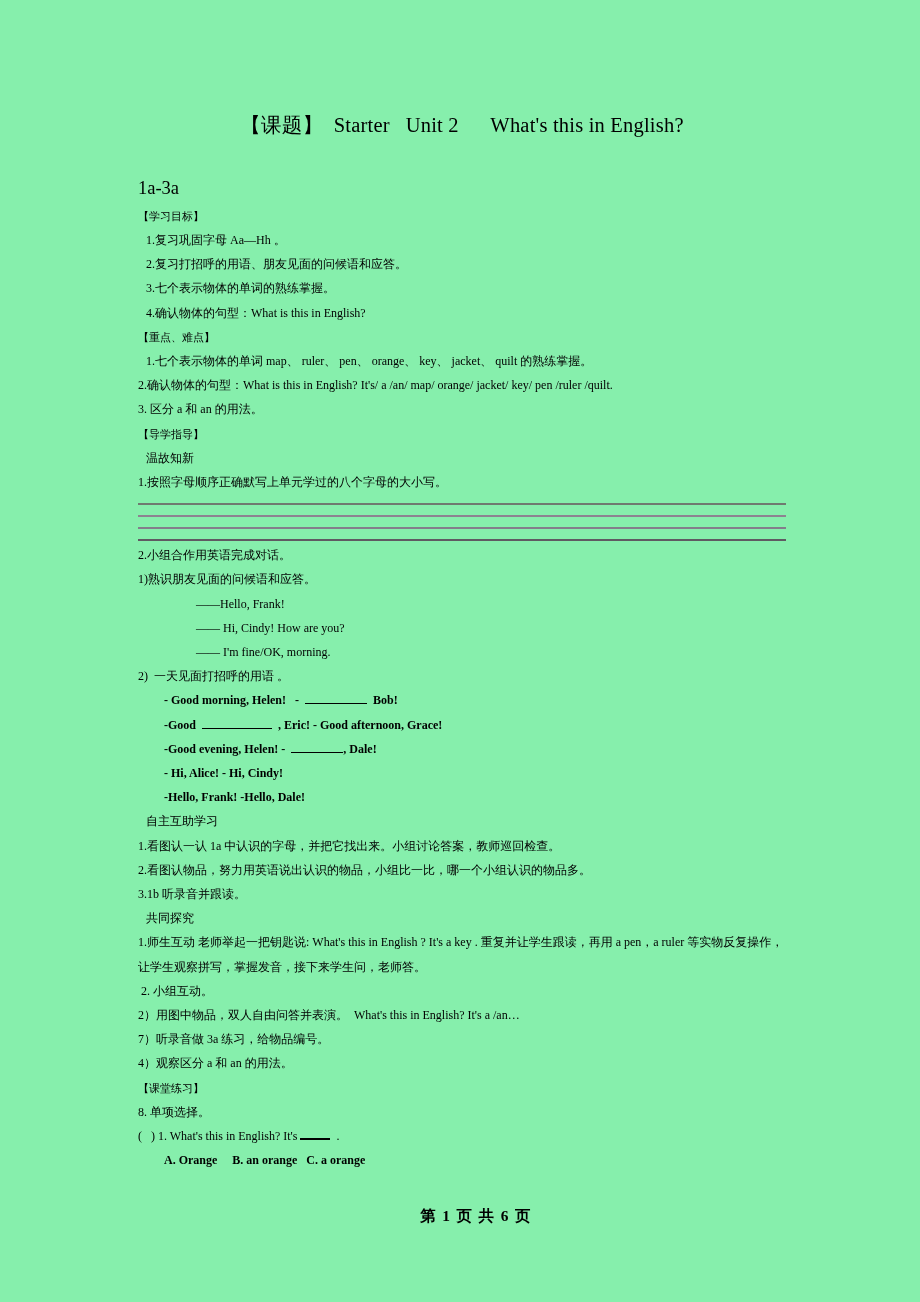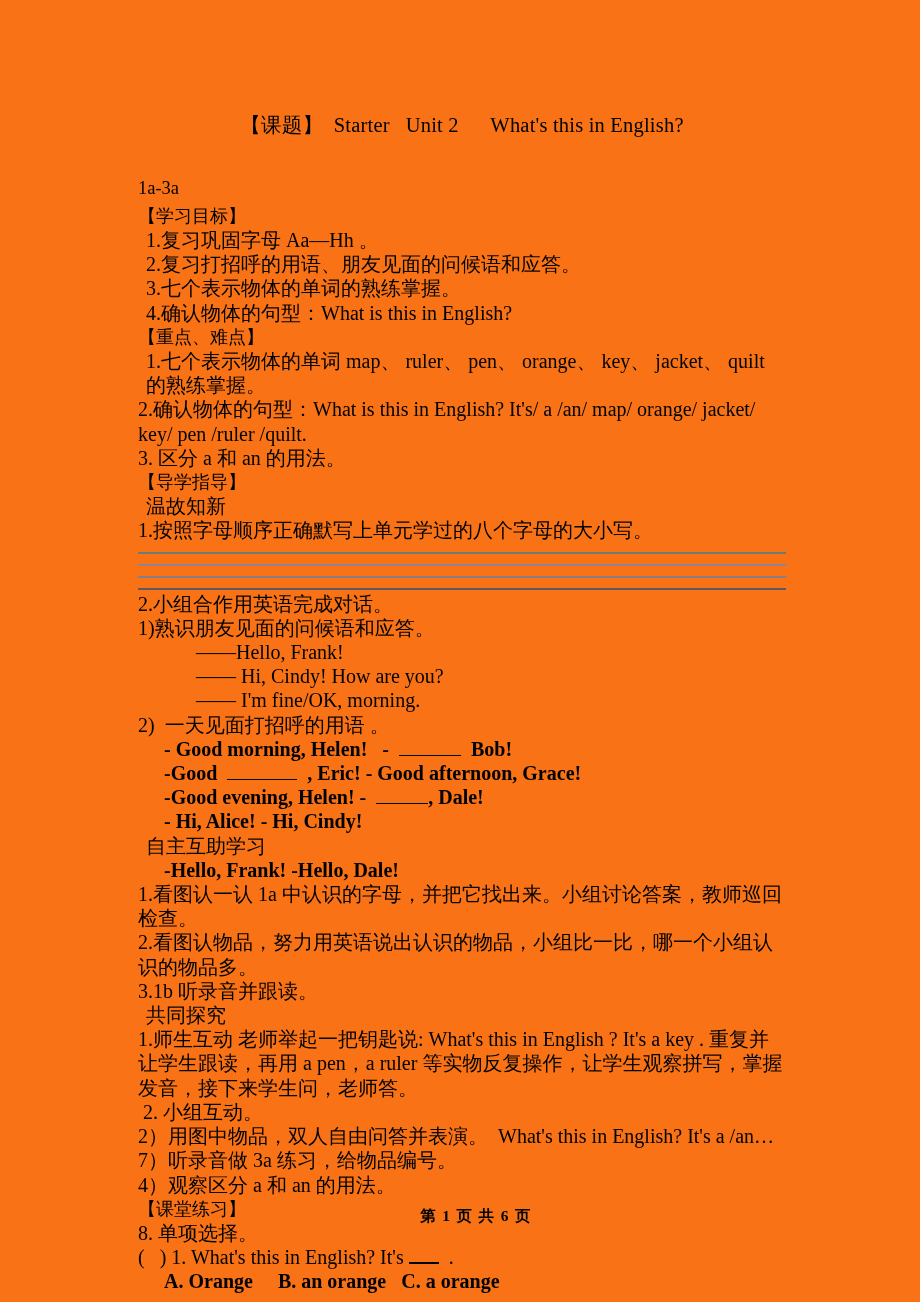--- a/index.html
+++ b/index.html
@@ -9,21 +9,21 @@
   }
   body {
     font-family: "Liberation Serif", "DejaVu Serif", serif;
     color: #000000;
   }
   .page {
     position: relative;
     width: 920px;
     height: 1302px;
     margin: 0 auto;
-    background: #f97316;
+    background: #86efac;
     overflow: hidden;
     box-sizing: border-box;
   }
   .content {
     position: absolute;
     left: 138px;
     top: 0;
     width: 648px;
   }
   .doc-title {
@@ -35,28 +35,28 @@
     line-height: 1.2;
     letter-spacing: 0.2px;
   }
   .subtitle {
     font-size: 18.5px;
     margin: 0;
     padding-top: 39px;
     line-height: 1.2;
   }
   .line {
-    font-size: 20px;
+    font-size: 12px;
     line-height: 24.2px;
     margin: 0;
     white-space: pre-wrap;
     word-break: break-word;
   }
   .line.bracket-head {
-    font-size: 18px;
+    font-size: 11px;
   }
   .line.bold {
     font-weight: normal;
   }
   .line.ind1 { padding-left: 8px; }
   .line.ind3 { padding-left: 58px; }
   .line.ind4 { padding-left: 26px; font-weight: bold; }
   .gap-sm { height: 5px; }
   .rules {
     padding-top: 9px;
@@ -142,23 +142,23 @@
 
     <div class="line">2)  一天见面打招呼的用语 。</div>
 
     <div class="line ind4"><span>- Good morning, Helen!   -  </span><span class="blank w-md"></span><span>  Bob!</span></div>
 
     <div class="line ind4"><span>-Good  </span><span class="blank w-lg"></span><span>  , Eric! - Good afternoon, Grace!</span></div>
 
     <div class="line ind4"><span>-Good evening, Helen! -  </span><span class="blank w-sm"></span><span>, Dale!</span></div>
 
     <div class="line ind4">- Hi, Alice! - Hi, Cindy!</div>
+    <div class="line ind4">-Hello, Frank! -Hello, Dale!</div>
+
     <div class="line bold ind1">自主互助学习</div>
-
-    <div class="line ind4">-Hello, Frank! -Hello, Dale!</div>
     <div class="line">1.看图认一认 1a 中认识的字母，并把它找出来。小组讨论答案，教师巡回检查。</div>
     <div class="line">2.看图认物品，努力用英语说出认识的物品，小组比一比，哪一个小组认识的物品多。</div>
     <div class="line">3.1b 听录音并跟读。</div>
 
     <div class="line bold ind1">共同探究</div>
     <div class="line">1.师生互动 老师举起一把钥匙说: What's this in English ? It's a key . 重复并让学生跟读，再用 a pen，a ruler 等实物反复操作，让学生观察拼写，掌握发音，接下来学生问，老师答。</div>
     <div class="line"> 2. 小组互动。</div>
     <div class="line">2）用图中物品，双人自由问答并表演。  What's this in English? It's a /an…</div>
     <div class="line">7）听录音做 3a 练习，给物品编号。</div>
     <div class="line">4）观察区分 a 和 an 的用法。</div>

